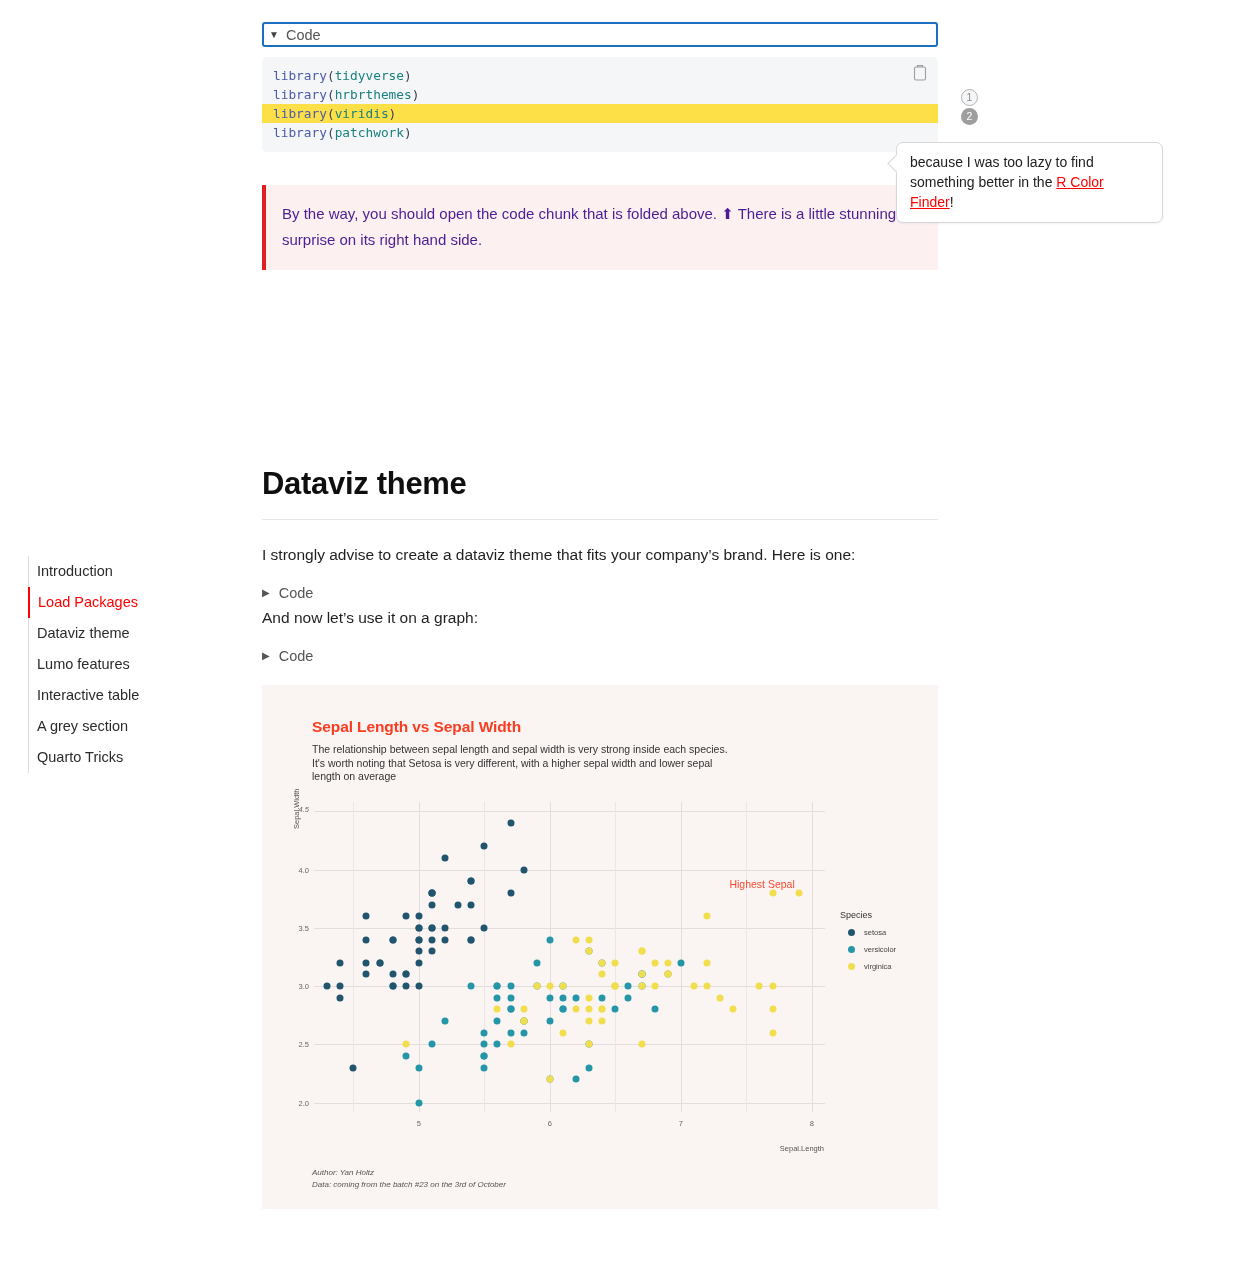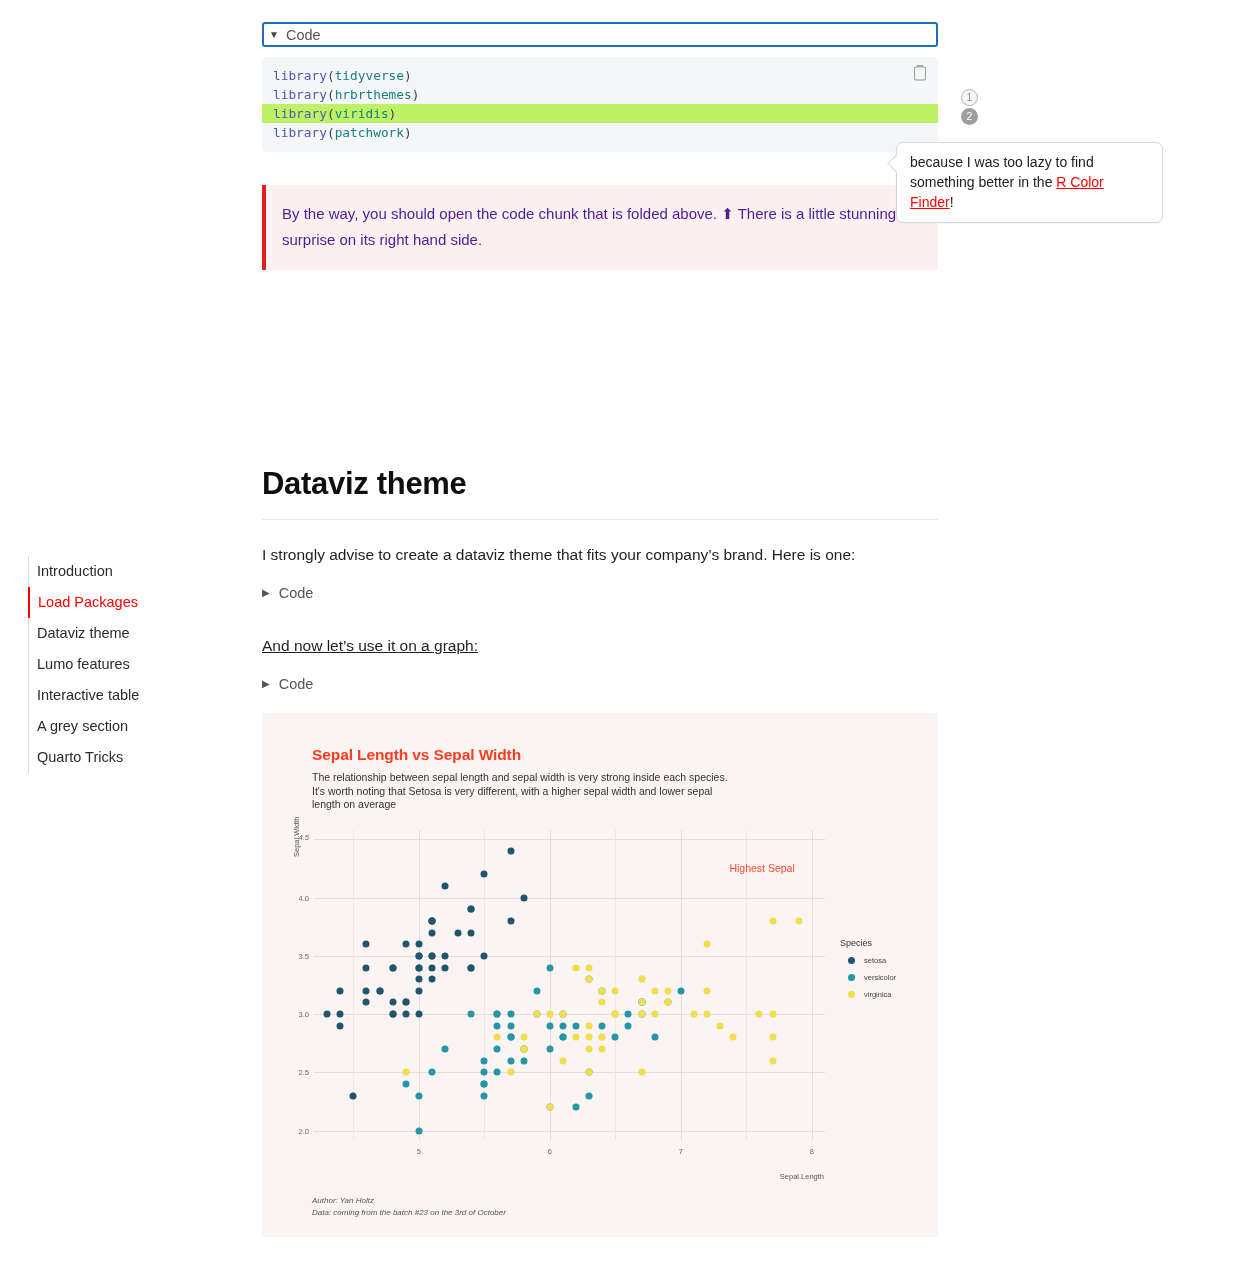--- a/index.html
+++ b/index.html
@@ -77,21 +77,21 @@
     position:relative;
     margin-top:10px;
     background:#f5f6f7;
     border-radius:5px;
     padding:9px 0 10px 0;
     font-family:"DejaVu Sans Mono","Liberation Mono", monospace;
     font-size:12.8px;
     line-height:19px;
   }
   .code-line { padding:0 14px 0 11px; color:#3b3f5c; white-space:pre; }
-  .code-line.hl { background:#bef264; }
+  .code-line.hl { background:#fde047; }
   .kw { color:#4b5bab; }
   .fn { color:#1a7f7f; }
   .paren { color:#3b3f5c; }
 
   .copy-btn {
     position:absolute; right:10px; top:7px;
     width:16px; height:17px;
     opacity:.45;
     cursor:pointer;
   }
@@ -197,20 +197,21 @@
     font-size:7.5px; color:#666; transform:translateX(-50%);
   }
   .pt {
     position:absolute; width:7px; height:7px; border-radius:50%;
     transform:translate(-50%,-50%);
   }
   .ch-anno {
     position:absolute;
     font-size:10.5px; color:#fa4a32;
     white-space:nowrap;
+    margin-top:44px;
   }
   
   #legend { position:absolute; left:578px; top:225px; }
   .lg-title { font-size:9px; color:#333; margin-bottom:8px; }
   .lg-row { display:flex; align-items:center; margin-bottom:8px; }
   .lg-dot { width:7px; height:7px; border-radius:50%; margin-right:9px; margin-left:8px; }
   .lg-lbl { font-size:7.5px; color:#444; }
   .ch-caption {
     position:absolute; left:50px; top:482px;
     font-size:8px; font-style:italic; line-height:11.5px; color:#555;
@@ -263,21 +264,21 @@
     <h2 class="section-title" style="margin-top:196px;">Dataviz theme</h2>
     <div class="hr"></div>
 
     <p class="body-text" style="margin-top:22px;">I strongly advise to create a dataviz theme that fits your company’s brand. Here is one:</p>
 
     <div class="details-closed" style="margin-top:17px;">
       <span class="tri">▶</span>
       <span class="lbl">Code</span>
     </div>
 
-    <p class="body-text" style="margin-top:32px;text-decoration:underline;">And now let’s use it on a graph:</p>
+    <p class="body-text" style="margin-top:4px;">And now let’s use it on a graph:</p>
 
     <div class="details-closed" style="margin-top:17px;">
       <span class="tri">▶</span>
       <span class="lbl">Code</span>
     </div>
 
     <div id="figure">
       <div class="ch-title">Sepal Length vs Sepal Width</div>
       <div class="ch-sub">The relationship between sepal length and sepal width is very strong inside each species. It's worth noting that Setosa is very different, with a higher sepal width and lower sepal length on average</div>
       <div class="ch-ylab">Sepal.Width</div>

